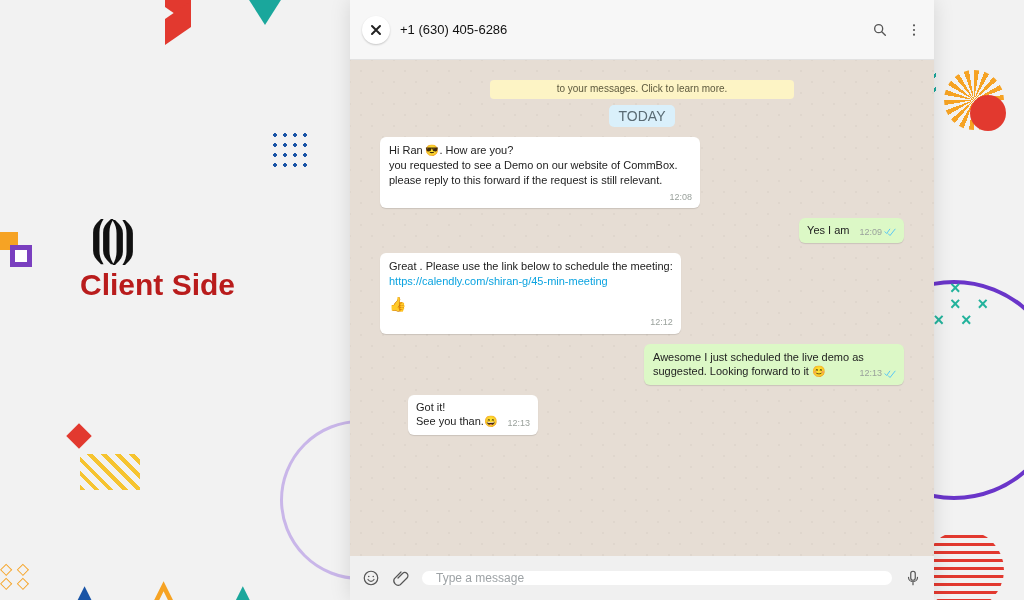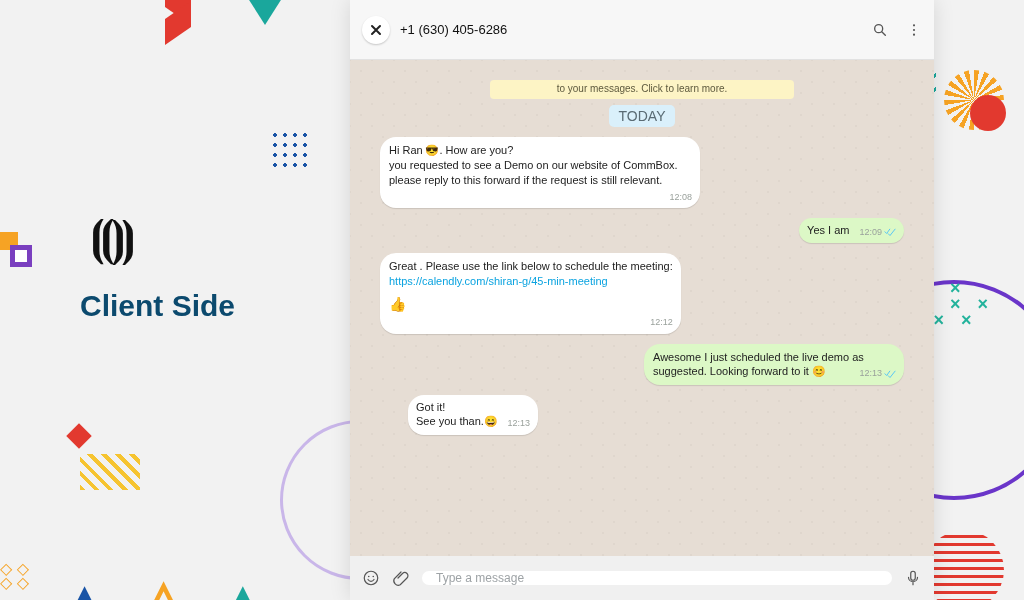--- a/index.html
+++ b/index.html
@@ -16,21 +16,21 @@
   .red-chevron::before, .red-chevron::after { content:""; position:absolute; width:26px; height:26px; background:#e2392f; }
   .red-chevron::before { transform: skewY(35deg); left:0; top:0;}
   .red-chevron::after  { transform: skewY(-35deg); left:0; top:20px;}
   .teal-tri { top:-30px; left:230px; width:0;height:0;border-left:35px solid transparent;border-right:35px solid transparent;border-top:55px solid #1aa79c; }
   .grid-dots { top:130px; left:270px; width:40px; height:40px;
     background-image: radial-gradient(#1954a6 2px, transparent 2px);
     background-size: 10px 10px; }
   .purple-sq { top:245px; left:10px; width:22px;height:22px; background:#fff; border:5px solid #7a3fbf; transform: rotate(0deg);}
   .orange-sq { top:232px; left:0px; width:18px;height:18px; background:#f6a324;}
   .wavy { top:210px; left:90px; font-size:48px; letter-spacing:-6px; color:#111;}
-  .client-label { top:289px; left:80px; font-size:30px; font-weight:700; color:#0c4a6e;}
+  .client-label { top:268px; left:80px; font-size:30px; font-weight:700; color:#b91c1c;}
   .red-diamond { bottom:155px; left:70px; width:18px;height:18px; background:#e2392f; transform:rotate(45deg);}
   .multi-tri { bottom:-60px; left:40px; font-size:90px; }
   .multi-tri span { display:inline-block;}
   .purple-ring { bottom:20px; left:280px; width:160px;height:160px; border:3px solid #c9b6e9; border-radius:50%;}
   .y-stripes { bottom:110px; left:80px; width:60px; height:36px;
     background: repeating-linear-gradient(45deg,#f6c430 0 4px, transparent 4px 10px);}
   .r-stripes { bottom: -10px; right: 20px; width:80px; height:80px;
     background: repeating-linear-gradient(0deg,#e2392f 0 3px, transparent 3px 8px); border-radius:50%;}
   .big-purple-arc { right:-40px; top:280px; width:220px;height:220px; border:4px solid #6a35c9; border-radius:50%; }
   .red-dot { top:95px; right:18px; width:36px; height:36px; background:#e2392f; border-radius:50%;}
@@ -78,21 +78,21 @@
     border-radius: 4px;
   }
   .date-chip {
     display:block; width:fit-content; margin: 4px auto 10px;
     background:#daf0fb; color:#5a6b74; font-size:14px; padding:3px 10px;
     border-radius:5px;
   }
   .msg-row { display:flex; margin-bottom:10px;}
   .msg-row.out { justify-content:flex-end;}
   .bubble {
-    max-width: 320px; padding: 6px 8px 5px 9px; border-radius:16px;
+    max-width: 320px; padding: 6px 8px 5px 9px; border-radius:6px;
     box-shadow: 0 1px 1px rgba(0,0,0,.12);
     font-size: 11px; line-height:1.35; color:#222;
     position: relative;
   }
   .bubble.in { background:#fff; }
   .bubble.out { background:#dcf8c6; }
   .bubble .ts { font-size:9px; color:#9aa19c; float:right; margin: 3px 0 0 10px; display:flex; align-items:center; gap:2px;}
   .bubble .ts svg { width:12px;height:9px; }
   .bubble a { color:#0aa3e0; text-decoration:none;}
   .thumbs { font-size:14px; display:block; margin-top:6px;}

